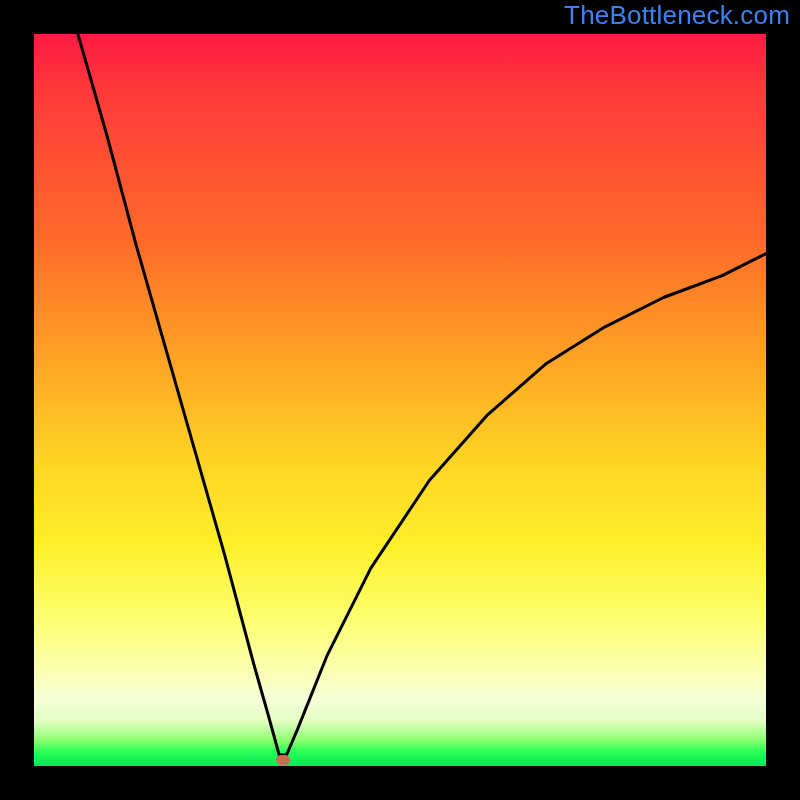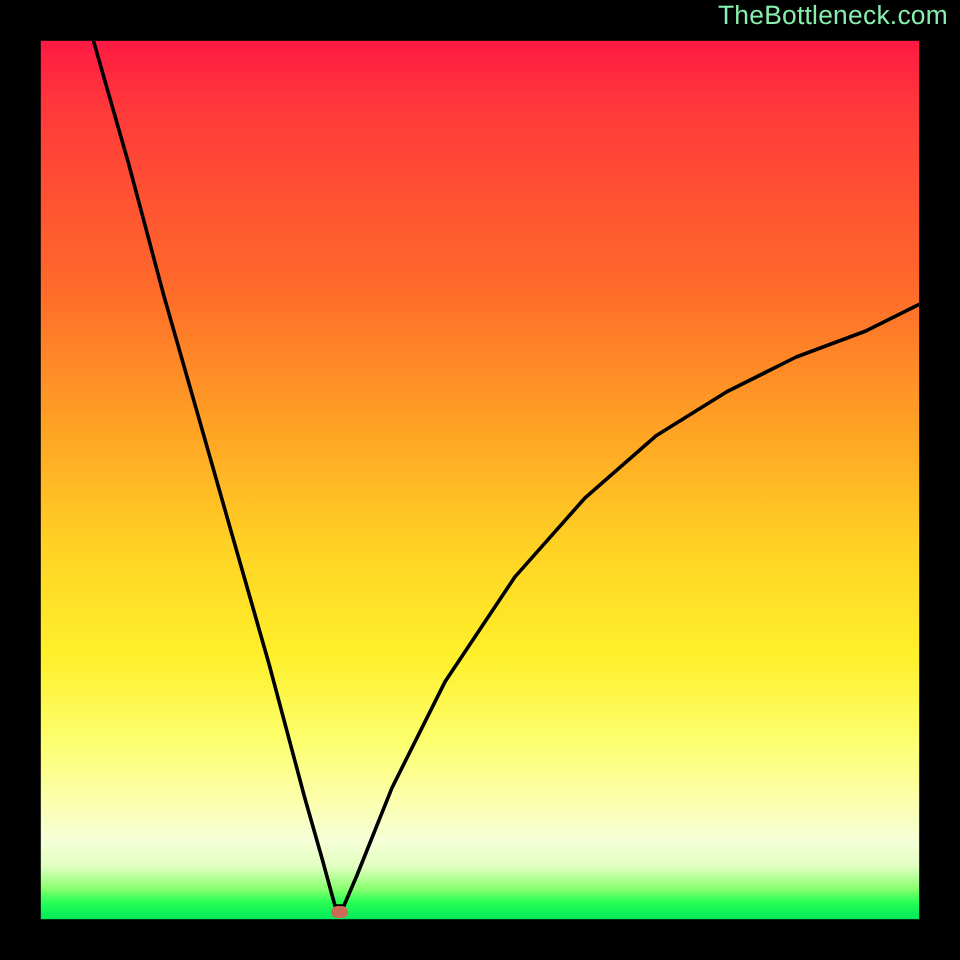--- a/index.html
+++ b/index.html
@@ -40,22 +40,22 @@
       #e0ffc0 94%,
       #8bff70 96.5%,
       #2aff55 98%,
       #00e85a 100%
     );
   }
   .watermark {
     position: absolute;
     top: 0;
     right: 10px;
-    color: #86efac;
-    font-size: 22px;
+    color: #3b82f6;
+    font-size: 26px;
     letter-spacing: 0.2px;
     user-select: none;
   }
   svg.curve {
     position: absolute;
     left: 0;
     top: 0;
   }
   .dot {
     position: absolute;

